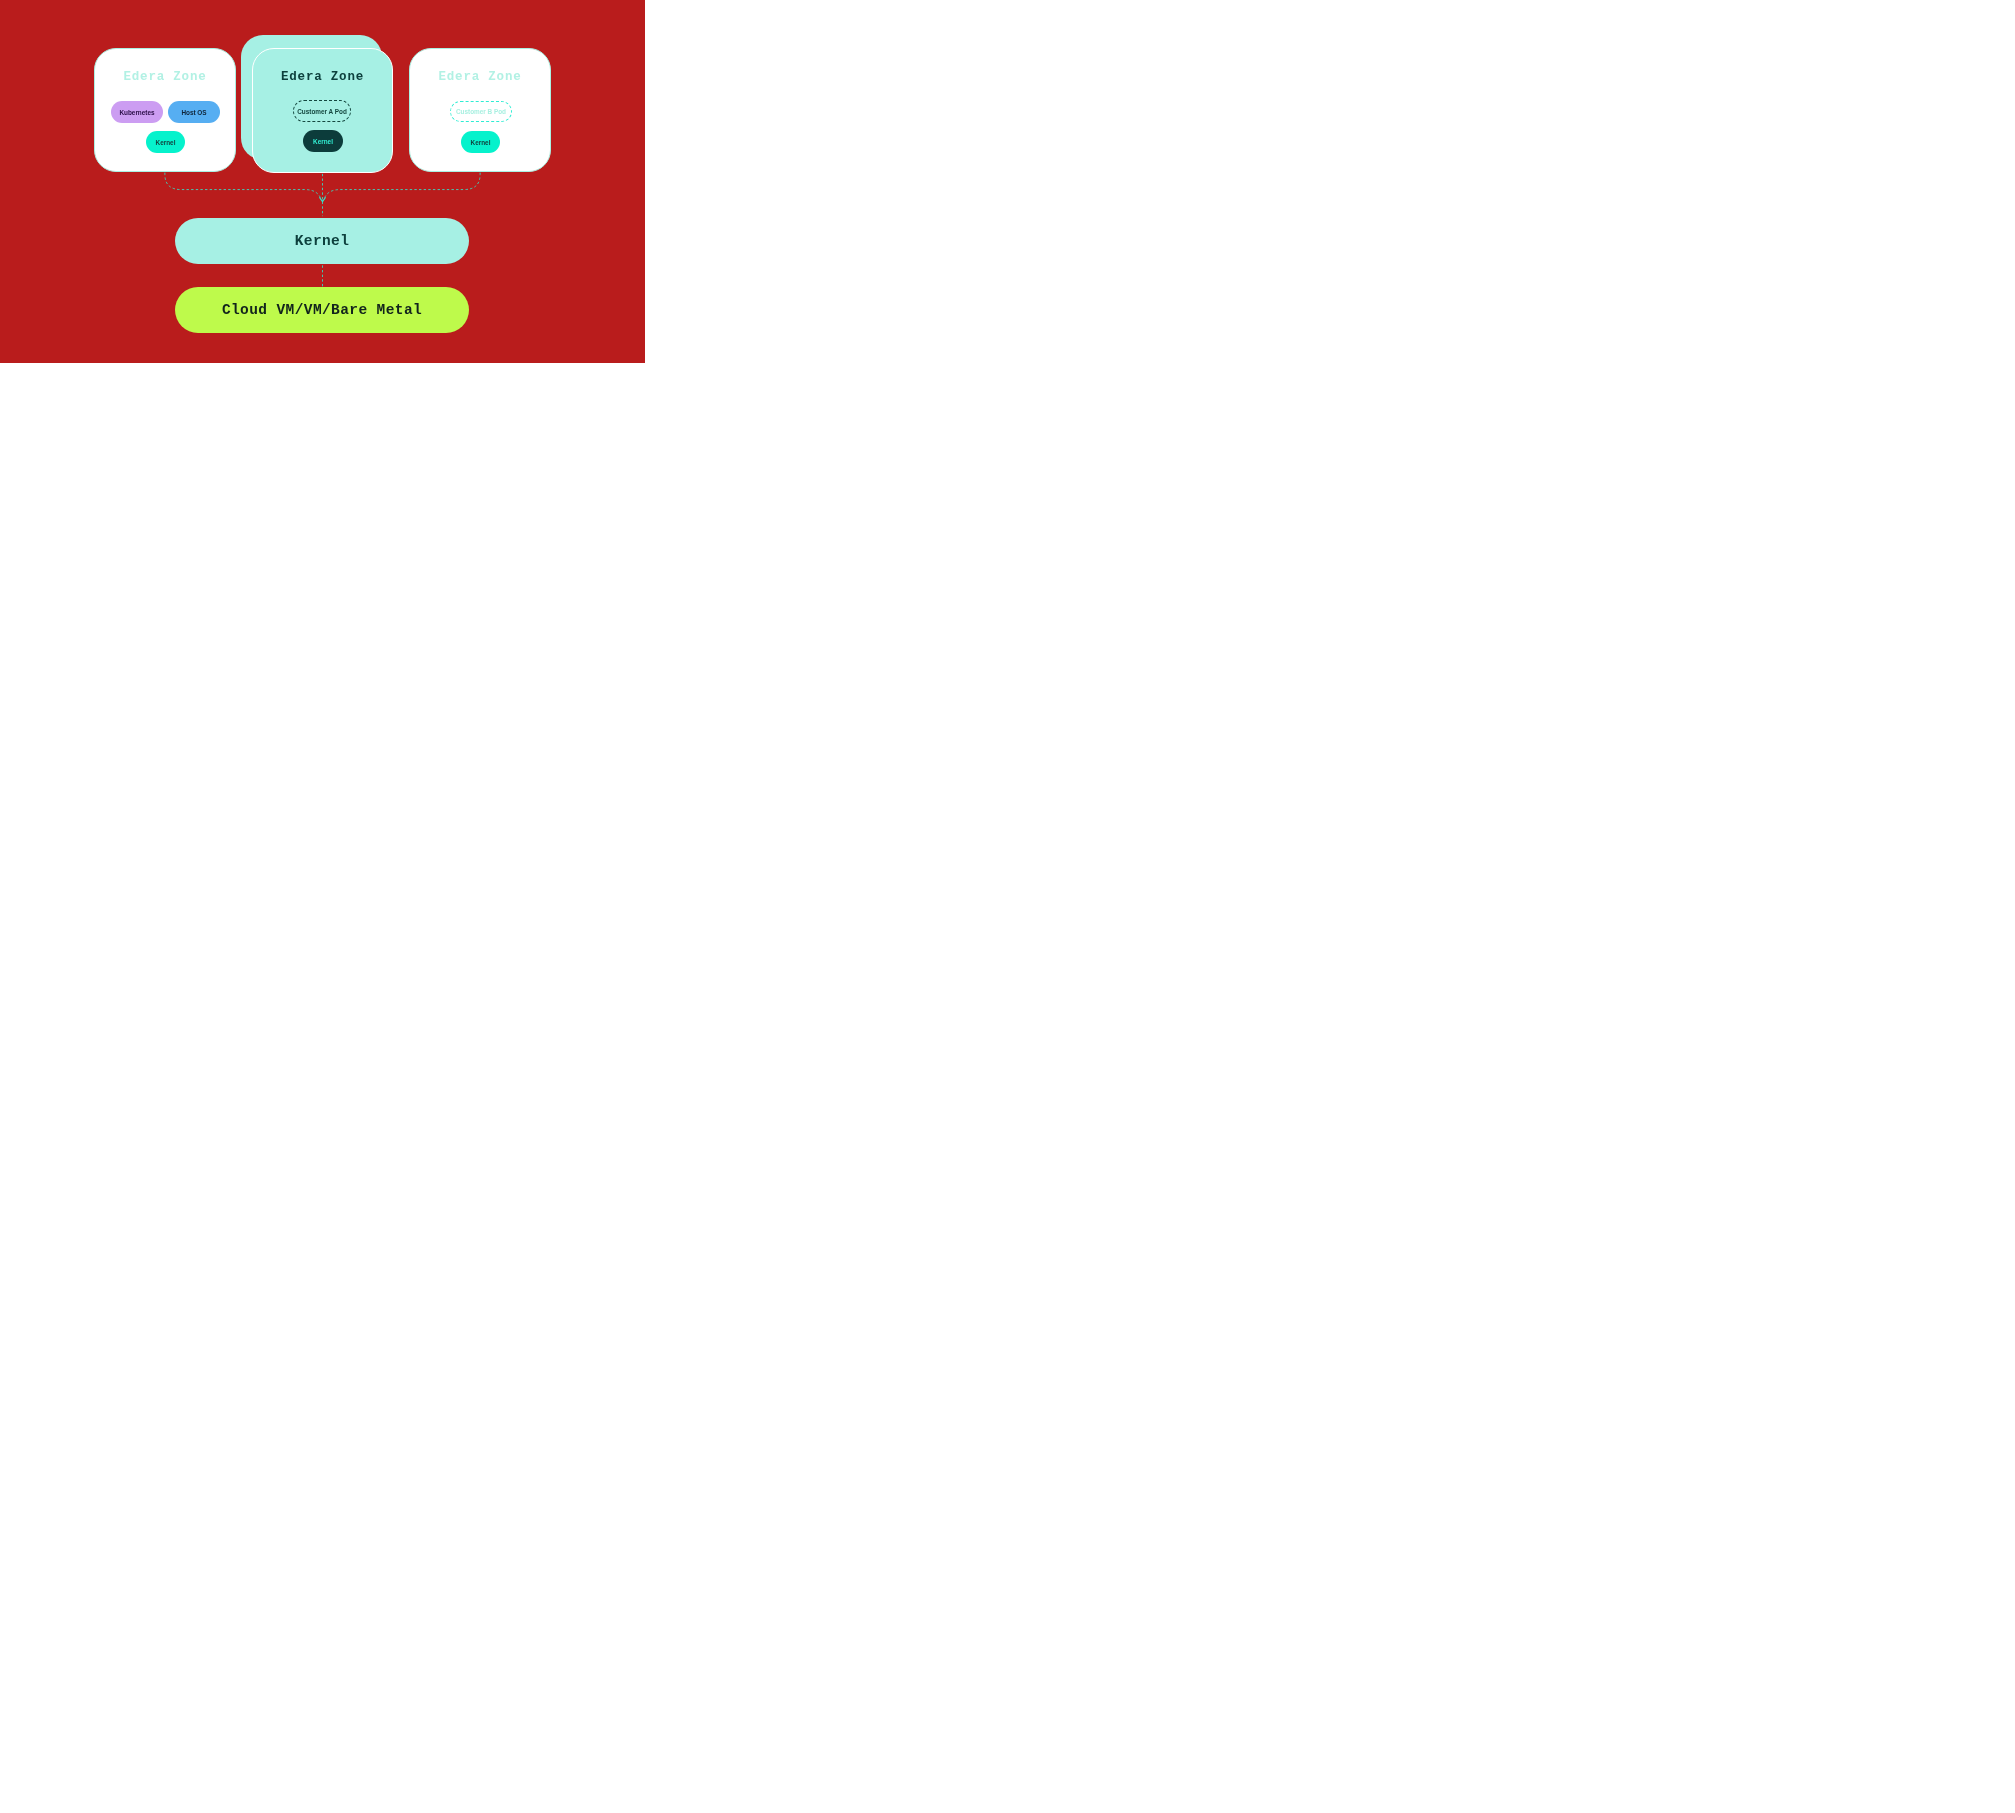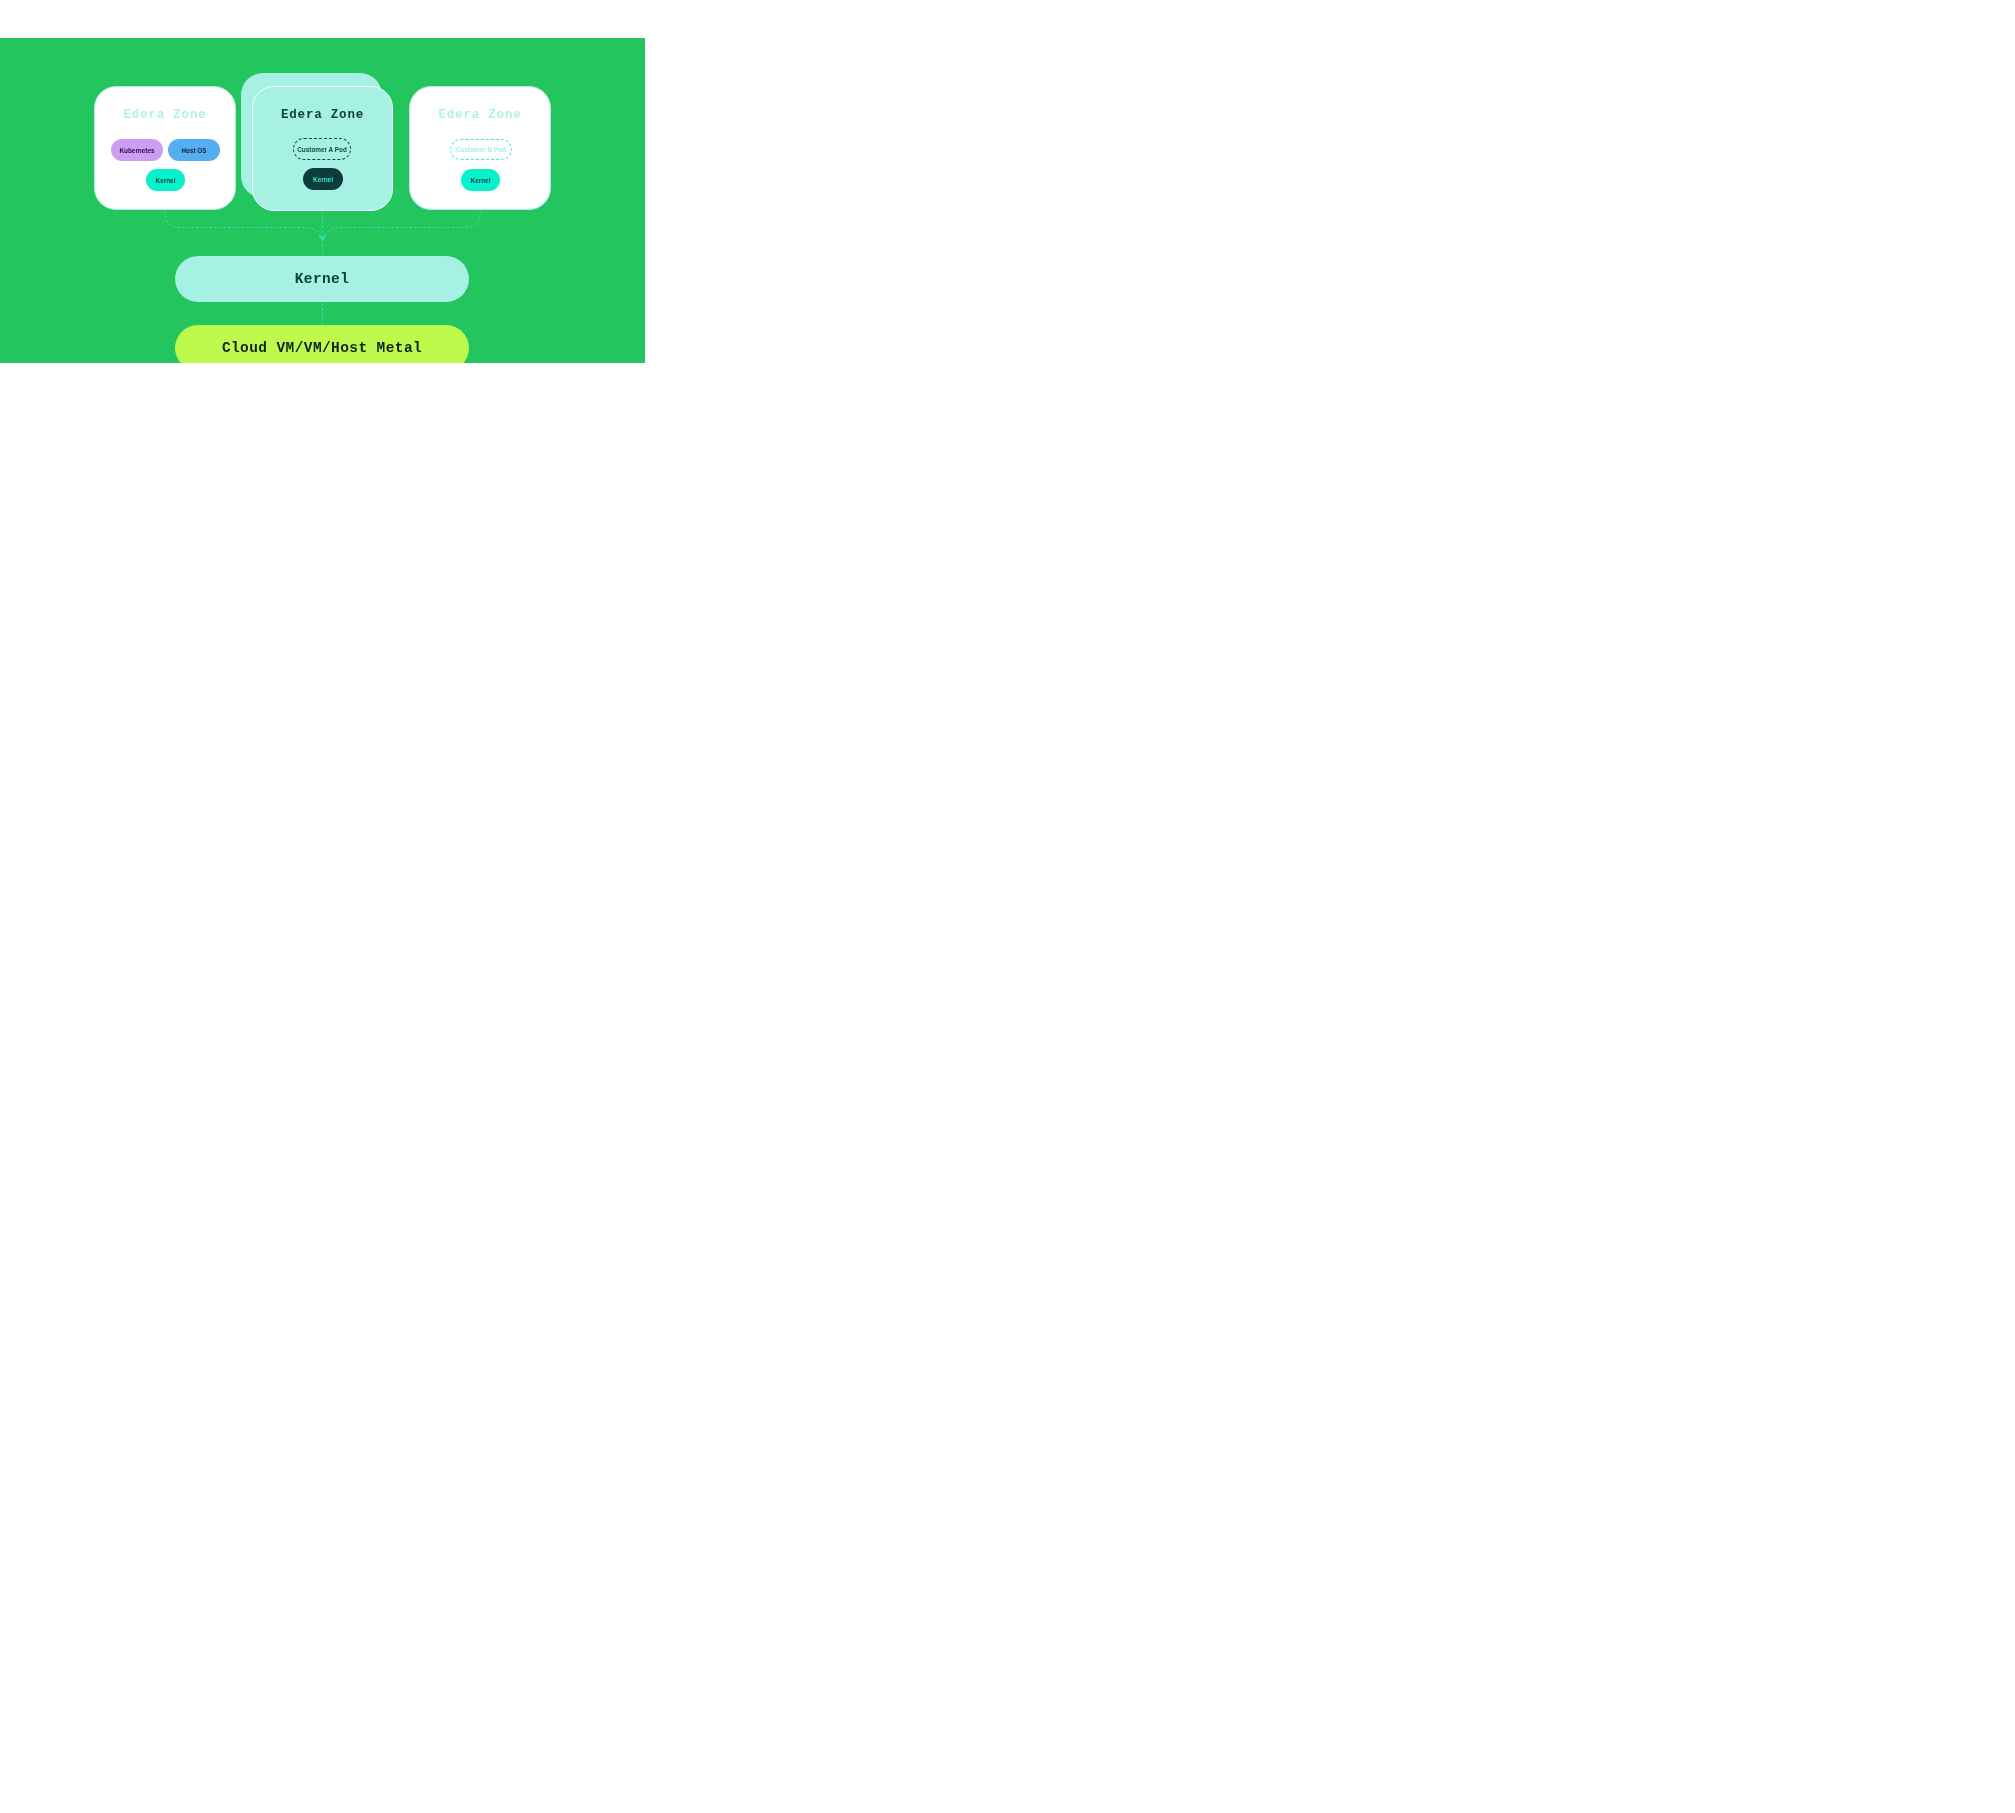--- a/index.html
+++ b/index.html
@@ -7,23 +7,22 @@
     padding: 0;
     background: #ffffff;
     width: 645px;
     height: 363px;
     font-family: "Liberation Sans", sans-serif;
   }
   .stage {
     position: relative;
     width: 645px;
     height: 363px;
-    background: #22c55e;
+    background: #b91c1c;
     overflow: hidden;
-    margin-top: 38px;
   }
   svg.connectors {
     position: absolute;
     left: 0; top: 0;
     width: 645px; height: 363px;
     pointer-events: none;
     z-index: 1;
   }
   .zone-card {
     position: absolute;
@@ -165,17 +164,17 @@
     <div class="pill pill-kernel" style="left:51px; top:82px; width:39px; height:22px;">
       <span>Kernel</span>
     </div>
   </div>
 
   <div class="band band-edera">
     <span>Kernel</span>
   </div>
 
   <div class="band band-cloud">
-    <span>Cloud VM/VM/Host Metal</span>
+    <span>Cloud VM/VM/Bare Metal</span>
   </div>
 
 </div>
 
 
 </body></html>

